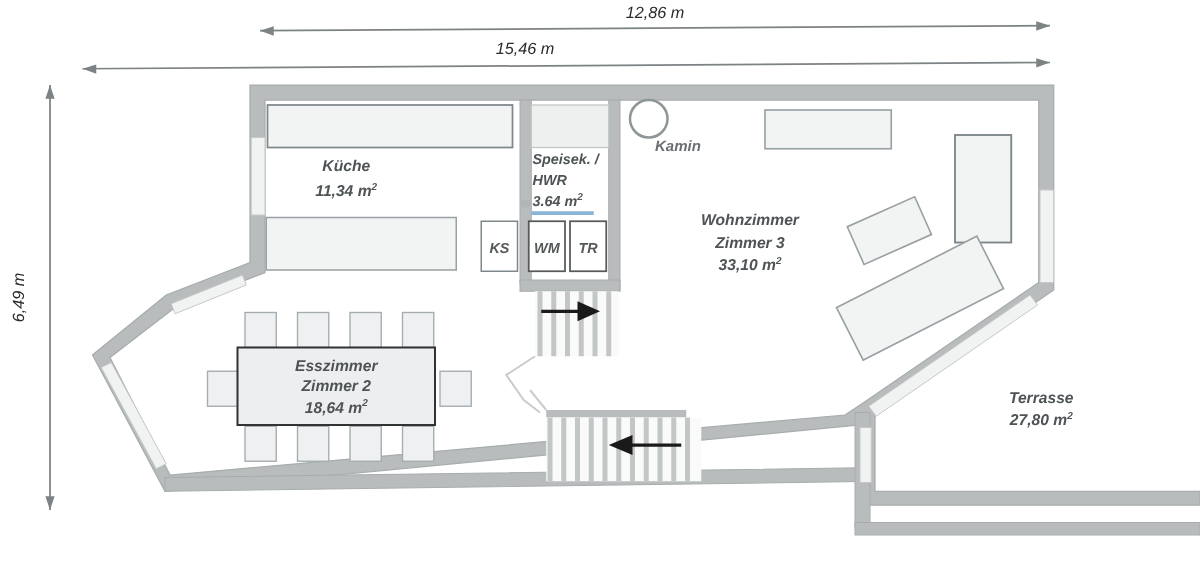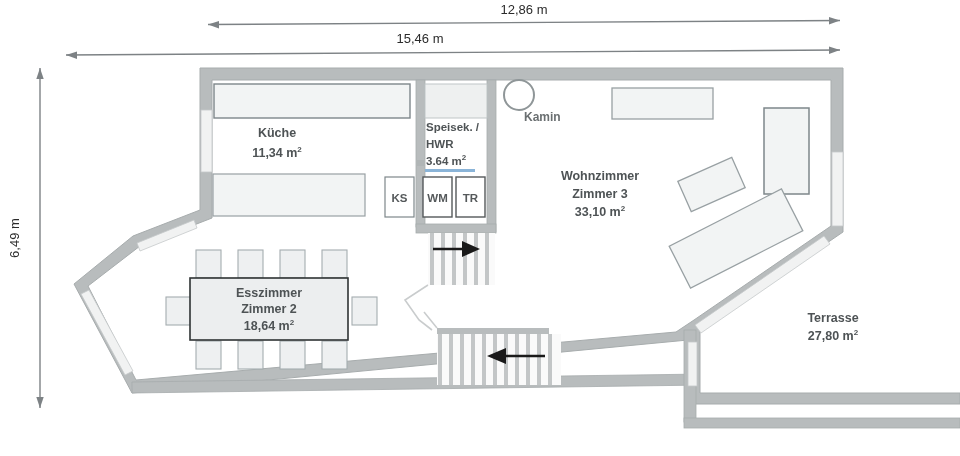--- a/index.html
+++ b/index.html
@@ -10,20 +10,21 @@
   body {
     width: 960px;
     height: 456px;
     font-family: "Liberation Sans", sans-serif;
     overflow: hidden;
   }
   #plan {
     position: relative;
     width: 960px;
     height: 367px;
+    font-style: italic;
   }
   svg#floorplan {
     position: absolute;
     left: 0;
     top: 0;
     width: 960px;
     height: 456px;
     display: block;
   }
   .dim-label {

